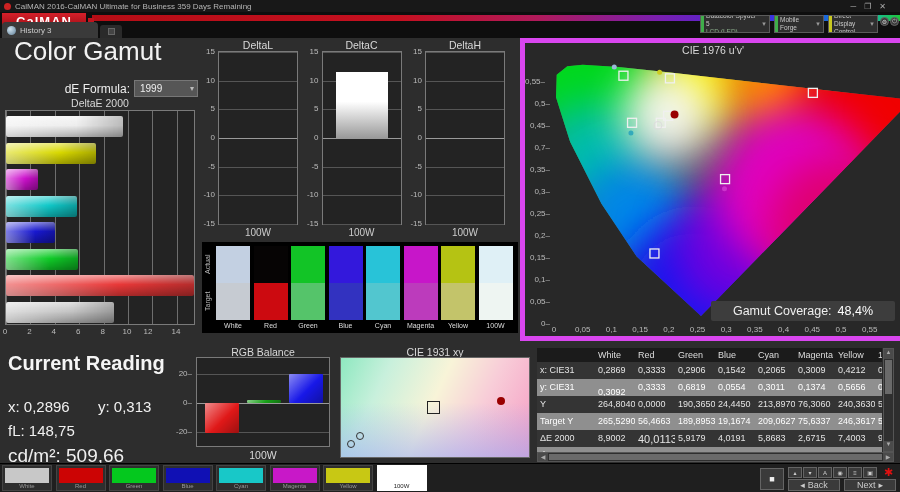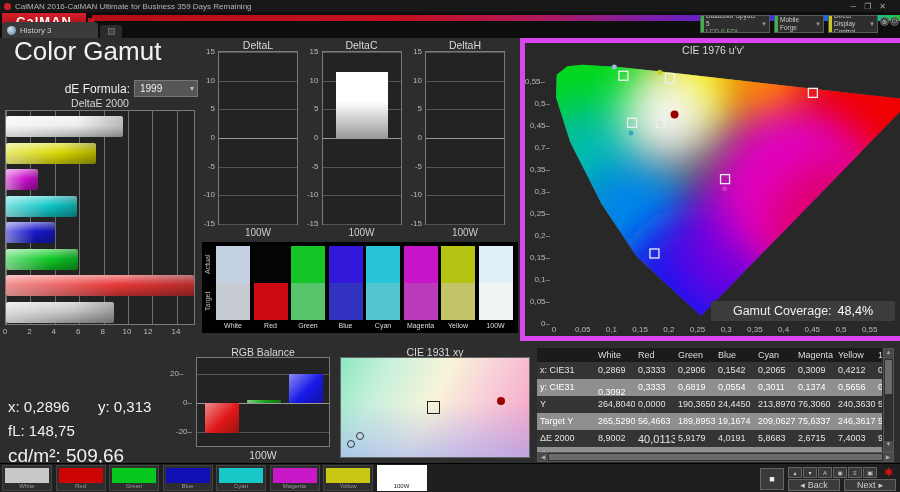--- a/index.html
+++ b/index.html
@@ -260,36 +260,37 @@
         <div style="position: absolute; left: 275.3px; top: 0px; width: 24px; text-align: center; font-size: 8px; color: rgb(187, 187, 187);">0,45</div>
         <div style="position: absolute; left: 304px; top: 0px; width: 24px; text-align: center; font-size: 8px; color: rgb(187, 187, 187);">0,5</div>
         <div style="position: absolute; left: 332.7px; top: 0px; width: 24px; text-align: center; font-size: 8px; color: rgb(187, 187, 187);">0,55</div>
       </div>
     <div class="abs" style="left:186px;top:258px;width:184px;height:20px;background:#3d3d3d;border-radius:2px;display:flex;align-items:center;justify-content:center;gap:6px">
       <span style="font-size:12.5px;color:#eee">Gamut Coverage:</span>
       <span style="font-size:12.5px;color:#fff">48,4%</span>
     </div>
   </div>
 
+  <div class="abs" style="left:8px;top:352px;font-size:20px;font-weight:600;color:#f5f5f5">Current Reading</div>
   <div class="abs" style="left:8px;top:398px;font-size:15px;color:#f0f0f0">x: 0,2896</div>
   <div class="abs" style="left:98px;top:398px;font-size:15px;color:#f0f0f0">y: 0,313</div>
   <div class="abs" style="left:8px;top:422px;font-size:15px;color:#f0f0f0">fL: 148,75</div>
   <div class="abs" style="left:8px;top:445px;font-size:19px;color:#f0f0f0">cd/m²: 509,66</div>
 
   <div class="ctitle" style="left:196px;top:346px;width:134px">RGB Balance</div>
   <div class="plot" id="rgb-plot" style="left:196px;top:357px;width:134px;height:90px">
       <div style="position: absolute; left: 0px; top: 16px; width: 132px; height: 1px; background: rgb(85, 85, 85);"></div>
       <div style="position: absolute; left: 0px; top: 45px; width: 132px; height: 1px; background: rgb(154, 154, 154);"></div>
       <div style="position: absolute; left: 0px; top: 74px; width: 132px; height: 1px; background: rgb(85, 85, 85);"></div>
       <div style="position: absolute; left: 8px; top: 45px; width: 34px; height: 30.45px; border-radius: 1px; background: linear-gradient(135deg, rgba(255, 255, 255, 0.5), rgba(255, 255, 255, 0) 55%, rgba(0, 0, 0, 0.3)), rgb(224, 24, 24);"></div>
       <div style="position: absolute; left: 50px; top: 42.1px; width: 34px; height: 2.9px; border-radius: 1px; background: linear-gradient(135deg, rgba(255, 255, 255, 0.5), rgba(255, 255, 255, 0) 55%, rgba(0, 0, 0, 0.3)), rgb(24, 160, 24);"></div>
       <div style="position: absolute; left: 92px; top: 16px; width: 34px; height: 29px; border-radius: 1px; background: linear-gradient(135deg, rgba(255, 255, 255, 0.5), rgba(255, 255, 255, 0) 55%, rgba(0, 0, 0, 0.3)), rgb(24, 24, 232);"></div>
     </div>
   <div class="abs" id="rgb-yaxis" style="left:170px;top:357px;width:24px;height:90px">
-      <div style="position: absolute; left: 0px; top: 12px; width: 22px; text-align: left; font-size: 8px; color: rgb(187, 187, 187);">20–</div>
+      <div style="position: absolute; left: 0px; top: 12px; width: 22px; text-align: right; font-size: 8px; color: rgb(187, 187, 187);">20–</div>
       <div style="position: absolute; left: 0px; top: 41px; width: 22px; text-align: right; font-size: 8px; color: rgb(187, 187, 187);">0–</div>
       <div style="position: absolute; left: 0px; top: 70px; width: 22px; text-align: right; font-size: 8px; color: rgb(187, 187, 187);">-20–</div>
     </div>
   <div class="ctitle" style="left:196px;top:449px;width:134px">100W</div>
 
   <div class="ctitle" style="left:340px;top:346px;width:190px">CIE 1931 xy</div>
   <div class="abs" id="cie31-plot" style="left:340px;top:357px;width:190px;height:101px;border:1px solid #666;background:linear-gradient(to top,rgba(150,170,245,0.55),rgba(150,170,245,0) 55%),linear-gradient(115deg,#8ee8c0 0%,#c8f0dc 22%,#f8f4d8 48%,#f8cdd8 70%,#f59cc4 100%)">
       <div style="position: absolute; left: 86.06px; top: 43.49px; width: 13px; height: 13px; border: 1.5px solid rgb(34, 34, 34); background: transparent;"></div>
       <div style="position: absolute; left: 155.8px; top: 38.57px; width: 8px; height: 8px; border-radius: 50%; background: rgb(153, 0, 0);"></div>
       <div style="position: absolute; left: 15.364px; top: 74.21px; width: 8px; height: 8px; border-radius: 50%; border: 1.5px solid rgb(51, 51, 51); background: transparent;"></div>

